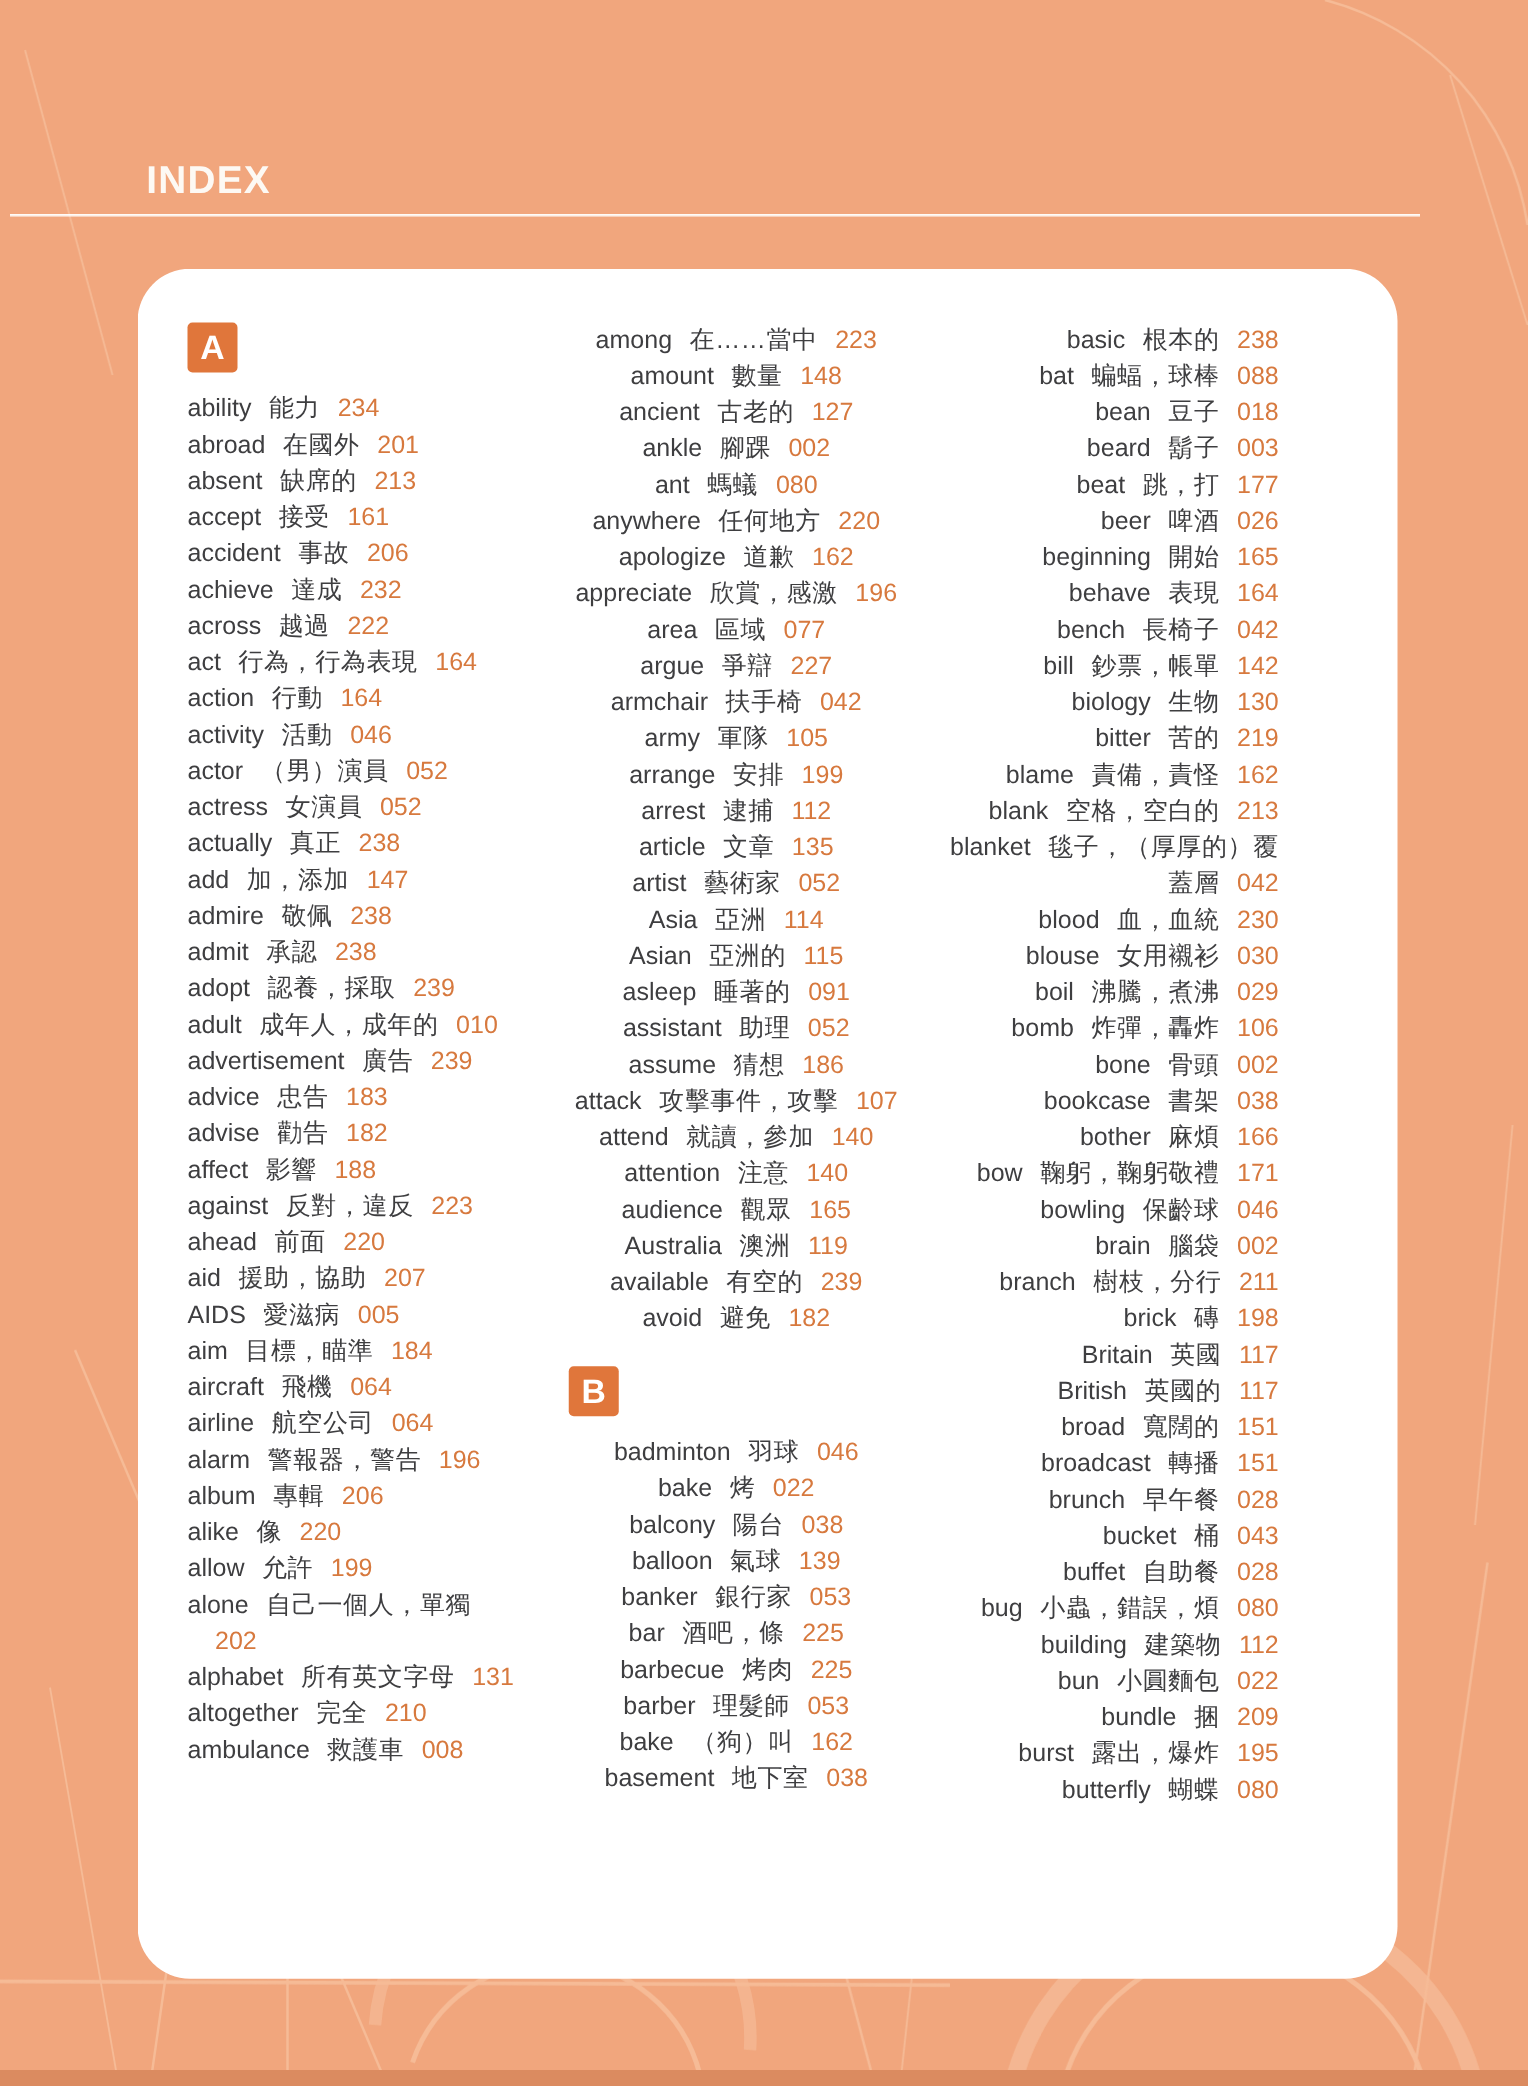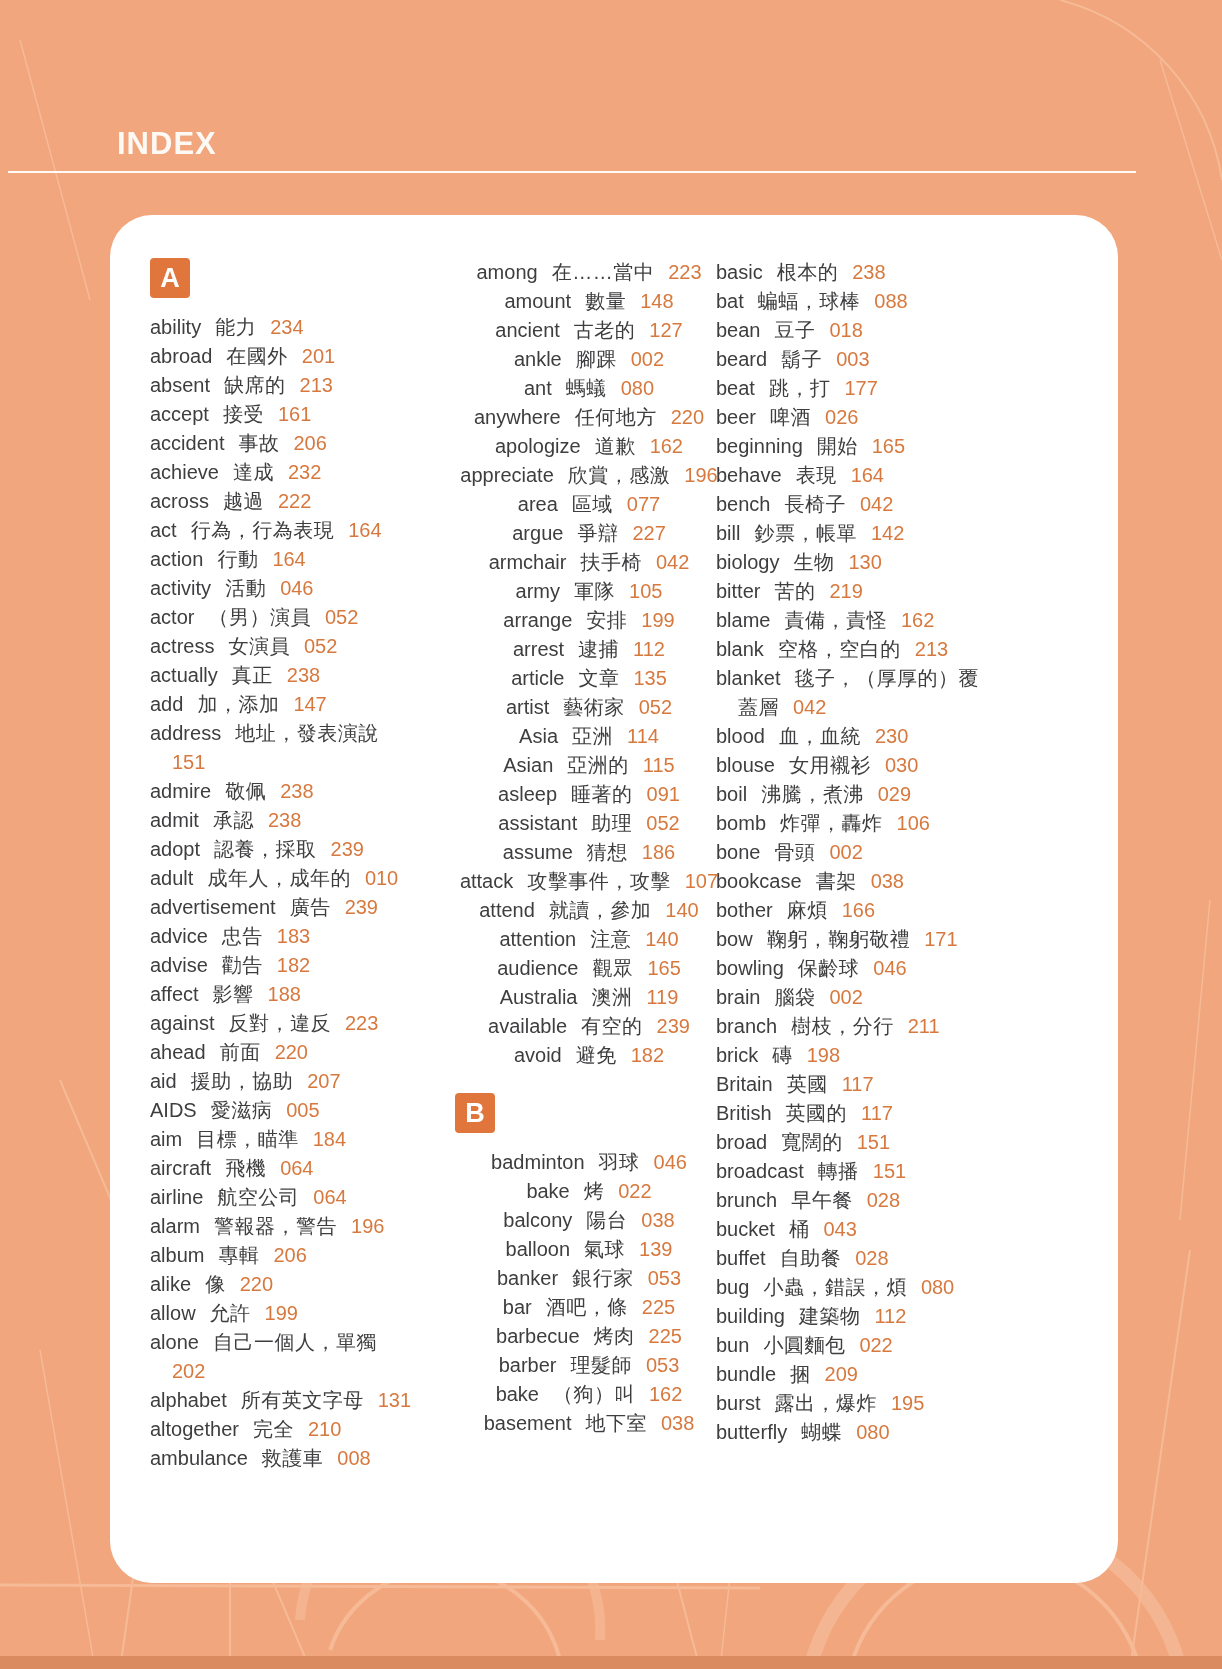--- a/index.html
+++ b/index.html
@@ -19,21 +19,21 @@
     position:absolute;left:8px;top:171px;width:1128px;height:2px;
     background:#FFFFFF;opacity:.95;
   }
   .card{
     position:absolute;left:110px;top:215px;width:1008px;height:1368px;
     background:#FFFFFF;border-radius:42px;
   }
   .col{position:absolute;top:43px;width:268px;}
   .col-1{left:40px;}
   .col-2{left:345px;text-align:center;}
-  .col-3{left:606px;}
+  .col-3{left:645px;text-align:right;}
   .entry{
     font-size:20px;line-height:29px;color:#3E3E40;
     padding-left:22px;text-indent:-22px;
   }
   .entry .word{margin-right:14px;}
   .entry .zh{margin-right:14px;letter-spacing:.5px;}
   .entry .pg{color:#D7793E;}
   .badge{
     width:40px;height:40px;background:#E0763B;border-radius:4px;
     color:#FFFFFF;font-size:27px;font-weight:bold;
@@ -106,21 +106,20 @@
   <div class="entry"><span class="word">activity</span><span class="zh">活動</span><span class="pg">046</span></div>
 
   <div class="entry"><span class="word">actor</span><span class="zh">（男）演員</span><span class="pg">052</span></div>
 
   <div class="entry"><span class="word">actress</span><span class="zh">女演員</span><span class="pg">052</span></div>
 
   <div class="entry"><span class="word">actually</span><span class="zh">真正</span><span class="pg">238</span></div>
 
   <div class="entry"><span class="word">add</span><span class="zh">加，添加</span><span class="pg">147</span></div>
 
-  <div class="entry"><span class="word">address</span><span class="zh">地址，發表演說</span><span class="pg">151</span></div>
 
   <div class="entry"><span class="word">admire</span><span class="zh">敬佩</span><span class="pg">238</span></div>
 
   <div class="entry"><span class="word">admit</span><span class="zh">承認</span><span class="pg">238</span></div>
 
   <div class="entry"><span class="word">adopt</span><span class="zh">認養，採取</span><span class="pg">239</span></div>
 
   <div class="entry"><span class="word">adult</span><span class="zh">成年人，成年的</span><span class="pg">010</span></div>
 
   <div class="entry"><span class="word">advertisement</span><span class="zh">廣告</span><span class="pg">239</span></div>

